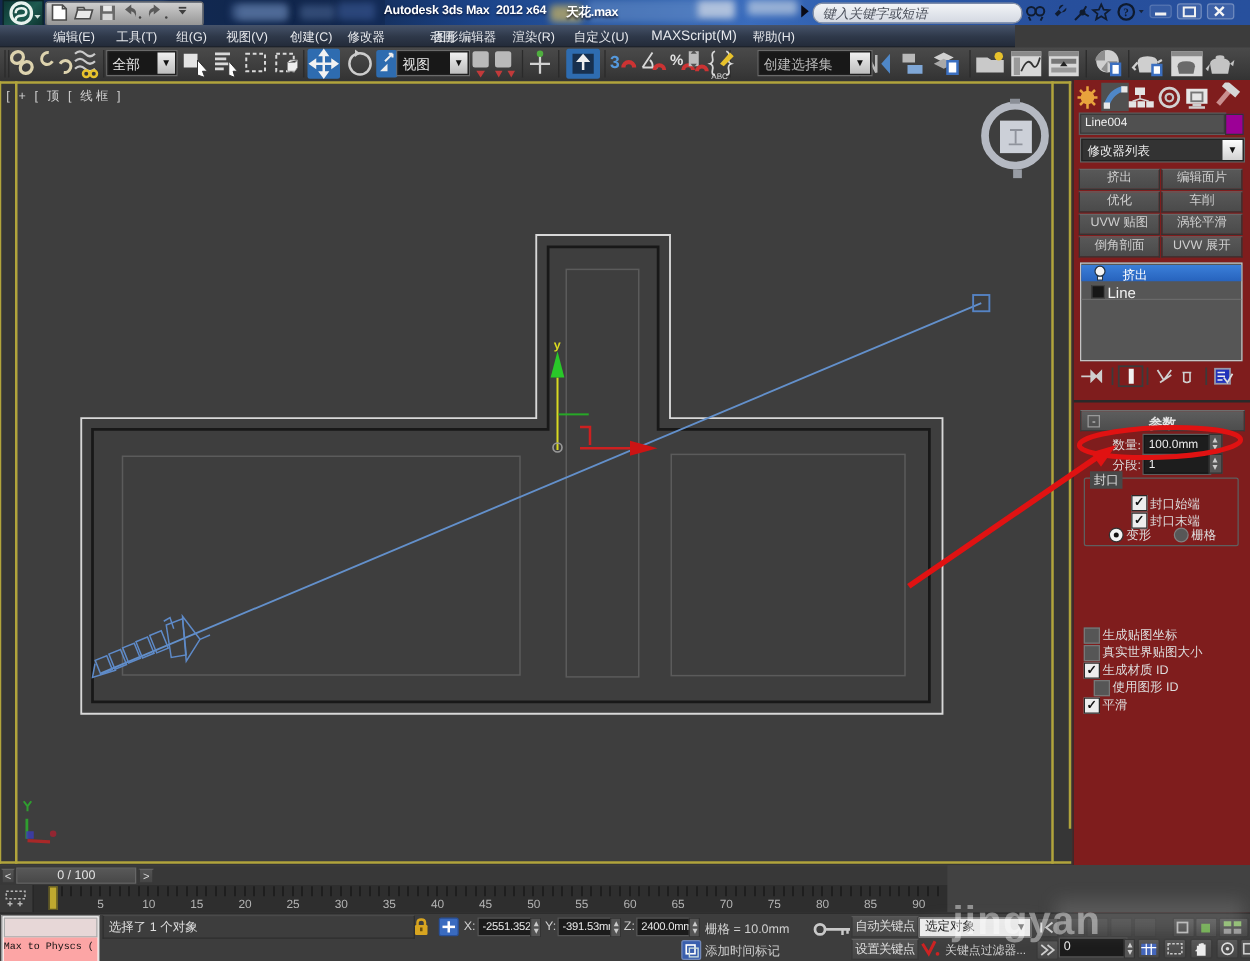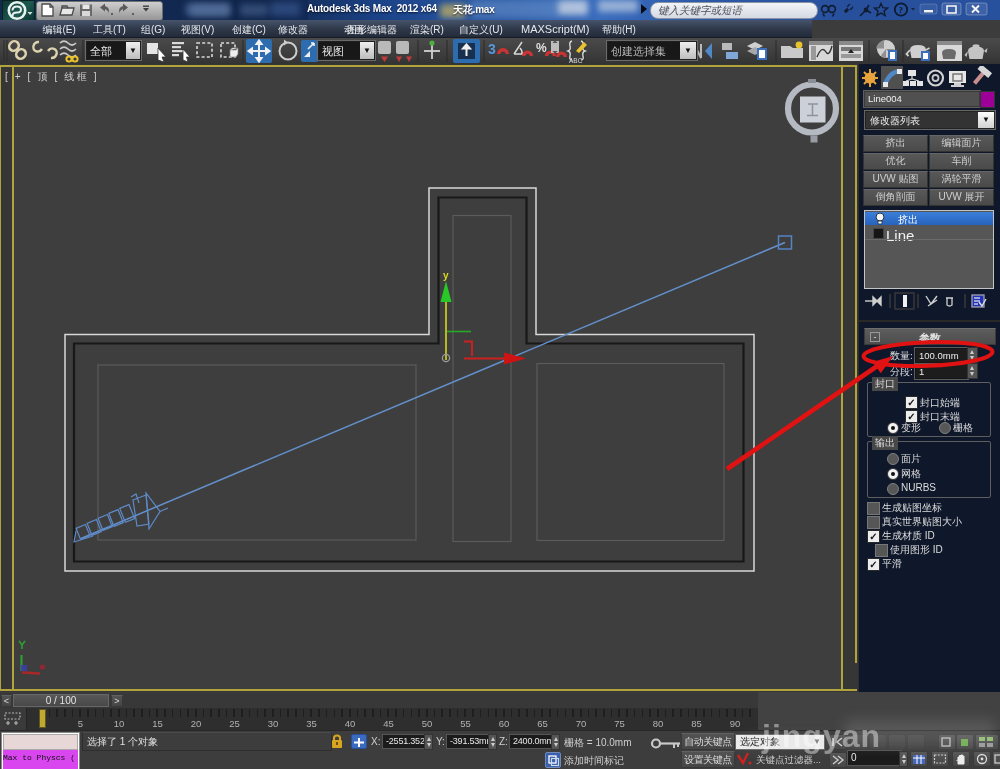--- a/index.html
+++ b/index.html
@@ -21,21 +21,21 @@
   #toolbar{left:0;top:38px;width:1000px;height:26px;background:linear-gradient(180deg,#4a4a4a,#3b3b3b 70%,#333);border-bottom:1px solid #232323;}
   .tcombo{position:absolute;height:17px;border:1px solid #1f1f1f;box-shadow:0 0 0 1px #6a6a6a;background:#181818;color:#e8e8e8;font-size:11px;}
   .tcombo .fld{position:absolute;left:3px;top:2px;}
   .tcombo .btn{position:absolute;right:0;top:0;bottom:0;width:14px;background:linear-gradient(180deg,#efefef,#bdbdbd);color:#111;font-size:8px;text-align:center;line-height:17px;}
   
   #vparea{left:0;top:64px;width:858px;height:628px;background:#363636;}
   #viewport{position:absolute;left:13px;top:2px;width:828px;height:623px;background:#3e3e3e;}
   .ybord{position:absolute;background:#b1a43c;}
   #vplabel{position:absolute;left:-8px;top:4px;color:#cfcfcf;font-size:10px;letter-spacing:2.5px;}
   
-  #panel{left:858px;top:64px;width:142px;height:705px;background:#0f172a;border-left:1px solid #2d2d2d;}
+  #panel{left:858px;top:64px;width:142px;height:705px;background:#7f1d1d;border-left:1px solid #2d2d2d;}
   .pbtn{position:absolute;width:63px;height:15px;background:linear-gradient(180deg,#585858,#4a4a4a);border:1px solid #333;border-top-color:#666;color:#cfcfcf;font-size:10px;text-align:center;line-height:14px;white-space:nowrap;overflow:hidden;}
   .gbox{position:absolute;border:1px solid #5f5f5f;border-radius:2px;}
   .glabel{position:absolute;top:-6px;left:4px;background:#484848;padding:0 3px;color:#ddd;font-size:10px;}
   .cb{position:absolute;width:11px;height:11px;background:#ededed;border:1px solid #2a2a2a;font-size:10px;line-height:11px;text-align:center;color:#111;font-weight:bold;}
   .cbu{position:absolute;width:11px;height:11px;background:#565656;border:1px solid #777;}
   .rad{position:absolute;width:10px;height:10px;border-radius:50%;background:#575757;border:1px solid #808080;}
   .radsel{position:absolute;width:10px;height:10px;border-radius:50%;background:#f2f2f2;border:1px solid #333;}
   .radsel i{position:absolute;left:3px;top:3px;width:4px;height:4px;border-radius:50%;background:#111;}
   .ptext{position:absolute;color:#ddd;font-size:10px;white-space:nowrap;}
   .spinfld{position:absolute;background:#1d1d1d;border:1px solid #151515;box-shadow:0 0 0 1px #5c5c5c;color:#ededed;font-size:9.5px;line-height:13px;padding-left:3px;}
@@ -473,21 +473,21 @@
     <div class="pbtn" style="left:70px;top:125px;">UVW 展开</div>
 
   <div class="abs" style="left:5px;top:146px;width:128px;height:77px;background:#565656;border:1px solid #c4c4c4;">
     <div style="position:absolute;left:0;top:1px;width:128px;height:13px;background:linear-gradient(180deg,#3b7fd9,#2763bd);"></div>
     <svg width="14" height="13" viewBox="0 0 14 13" style="position:absolute;left:8px;top:1px;">
       <circle cx="7" cy="5" r="4" fill="#f4f4f4" stroke="#234" stroke-width="1"></circle>
       <rect x="5" y="9" width="4" height="3" fill="#f0f0f0" stroke="#234" stroke-width="0.8"></rect>
     </svg>
     <div style="position:absolute;left:33px;top:1.5px;color:#fff;font-size:10px;">挤出</div>
     <div style="position:absolute;left:8px;top:16.5px;width:9px;height:9px;background:#161616;border:1px solid #444;"></div>
-    <div style="position:absolute;left:21px;top:16px;color:#f2f2f2;font-size:15px;">Line</div>
+    <div style="position:absolute;left:21px;top:16px;color:#f2f2f2;font-size:12px;">Line</div>
     <div style="position:absolute;left:0;top:28px;width:128px;height:1px;background:#6a6a6a;"></div>
   </div>
 
   <svg width="142" height="18" viewBox="0 0 142 18" style="position:absolute;left:0;top:228px;">
     <g stroke="#cfcfcf" stroke-width="1.4" fill="none">
       <line x1="6" y1="9" x2="14" y2="9"></line>
         <path d="M14,5 L14,13 L22,5 L22,13 Z" fill="#cfcfcf"></path>
       <line x1="31" y1="2" x2="31" y2="16" stroke="#3b3b3b"></line>
       <rect x="36" y="1" width="19" height="16" stroke="#3b3b3b"></rect>
       <rect x="44" y="3" width="4" height="12" fill="#f2f2f2" stroke="none"></rect>
@@ -525,31 +525,20 @@
     <div class="cb" style="left:37px;top:27px;">✓</div>
       <div class="ptext" style="left:52px;top:27px;">封口末端</div>
     <div class="radsel" style="left:19px;top:39px;">
         <i></i>
       </div>
       <div class="ptext" style="left:33px;top:38px;">变形</div>
     <div class="rad" style="left:71px;top:39px;"></div>
       <div class="ptext" style="left:85px;top:38px;">栅格</div>
   </div>
 
-  <div class="gbox" style="left:8px;top:377px;width:122px;height:55px;">
-    <span class="glabel">输出</span>
-    <div class="rad" style="left:19px;top:11px;"></div>
-      <div class="ptext" style="left:33px;top:10px;">面片</div>
-    <div class="radsel" style="left:19px;top:26px;">
-        <i></i>
-      </div>
-      <div class="ptext" style="left:33px;top:25px;">网格</div>
-    <div class="rad" style="left:19px;top:41px;"></div>
-      <div class="ptext" style="left:33px;top:40px;">NURBS</div>
-  </div>
 
   <div class="cbu" style="left:8px;top:438px;"></div>
     <div class="ptext" style="left:23px;top:437px;">生成贴图坐标</div>
   <div class="cbu" style="left:8px;top:452px;"></div>
     <div class="ptext" style="left:23px;top:451px;">真实世界贴图大小</div>
   <div class="cb" style="left:8px;top:466px;">✓</div>
     <div class="ptext" style="left:23px;top:465px;">生成材质 ID</div>
   <div class="cbu" style="left:16px;top:480px;"></div>
     <div class="ptext" style="left:31px;top:479px;">使用图形 ID</div>
   <div class="cb" style="left:8px;top:494px;">✓</div>
@@ -588,21 +577,21 @@
   <div class="rlab" style="left:658px;">80</div>
     <div class="rlab" style="left:696.5px;">85</div>
   <div class="rlab" style="left:735px;">90</div>
   <div style="position:absolute;left:39px;top:1px;width:5px;height:17px;background:#bfa92f;border:1px solid #5f5823;"></div>
 </div>
 <div class="abs" id="botfill"></div>
 <div class="abs" id="status">
 
   <div style="position:absolute;left:1px;top:1px;width:77px;height:36px;background:#fff;border:1px solid #888;">
     <div style="position:absolute;left:1px;top:1px;width:73px;height:14px;background:#e7d7d7;border:1px solid #aaa;"></div>
-    <div style="position:absolute;left:1px;top:17px;width:75px;height:17px;background:#d946ef;color:#111;font-family:'Liberation Mono',monospace;font-size:8px;line-height:9px;padding-top:3px;">Max to Physcs (</div>
+    <div style="position:absolute;left:1px;top:17px;width:75px;height:17px;background:#fca5a5;color:#111;font-family:'Liberation Mono',monospace;font-size:8px;line-height:9px;padding-top:3px;">Max to Physcs (</div>
   </div>
 
   <div style="position:absolute;left:82px;top:1px;width:248px;height:17px;border:1px solid #2e2e2e;border-top-color:#4a4a4a;"></div>
   <div class="stext" style="left:87px;top:4px;color:#e0e0e0;">选择了 1 个对象</div>
 
   <svg width="14" height="15" viewBox="0 0 14 15" style="position:absolute;left:330px;top:3px;">
     <rect x="2" y="6" width="10" height="8" rx="1" fill="#d8a520"></rect>
     <path d="M4,6 L4,4 Q4,1.5 7,1.5 Q10,1.5 10,4 L10,6" fill="none" stroke="#d8a520" stroke-width="2"></path>
     <rect x="6" y="8" width="2" height="3" fill="#6a4f0c"></rect>
   </svg>

